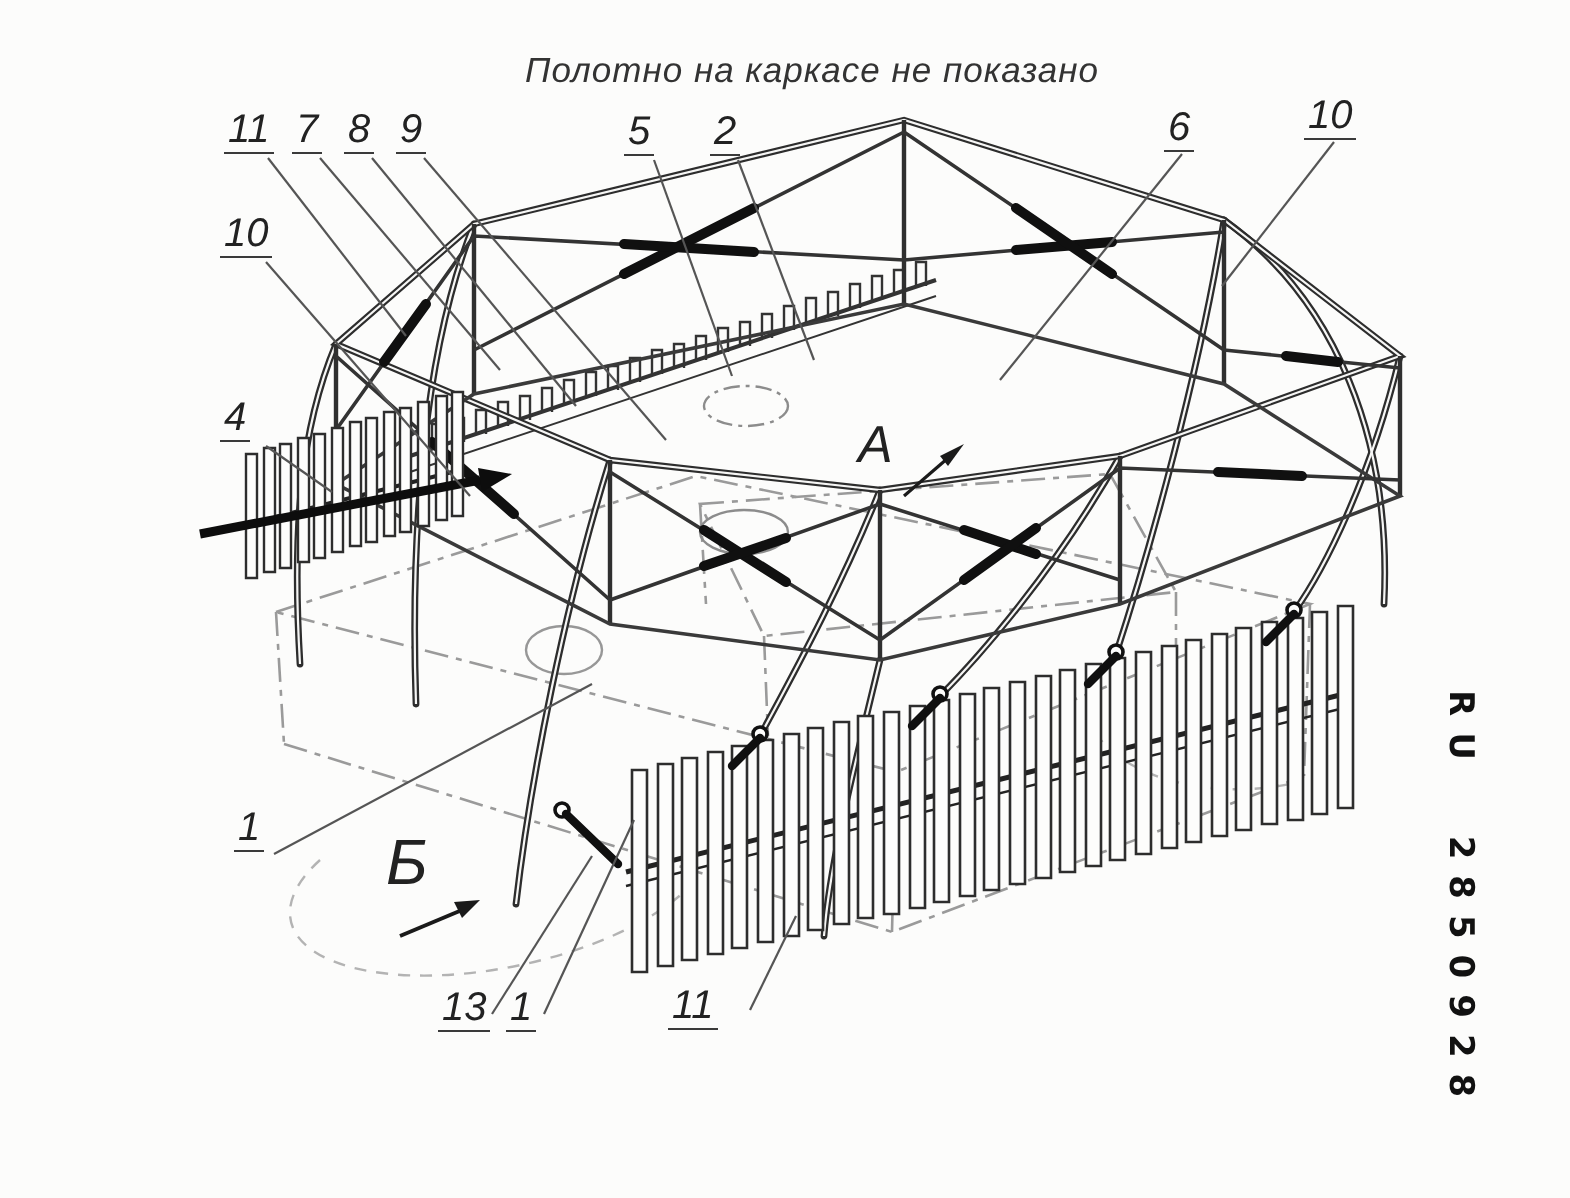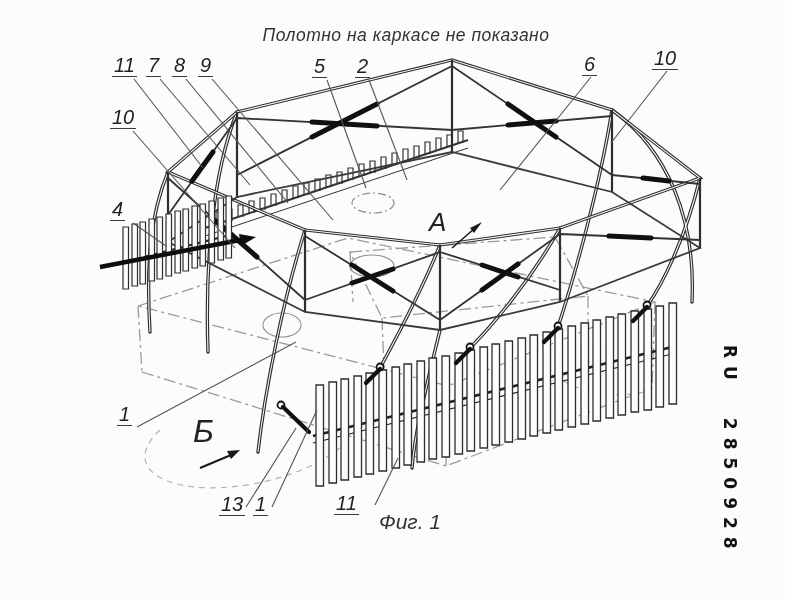--- a/index.html
+++ b/index.html
@@ -224,17 +224,16 @@
 <div class="lbl" style="left:110px;top:107px;">10</div>
 <div class="lbl" style="left:110px;top:199px;">4</div>
 <div class="lbl" style="left:117px;top:404px;">1</div>
 <div class="lbl" style="left:219px;top:494px;">13</div>
 <div class="lbl" style="left:253px;top:494px;">1</div>
 <div class="lbl" style="left:334px;top:493px;">11</div>
 
 <div class="viewletter view-a">А</div>
 <div class="viewletter view-b">Б</div>
 
-<div class="figcap">Фиг. 1</div>
 
 <div class="patentnum">RU 2850928</div>
 
 </div>
 
 </body></html>

